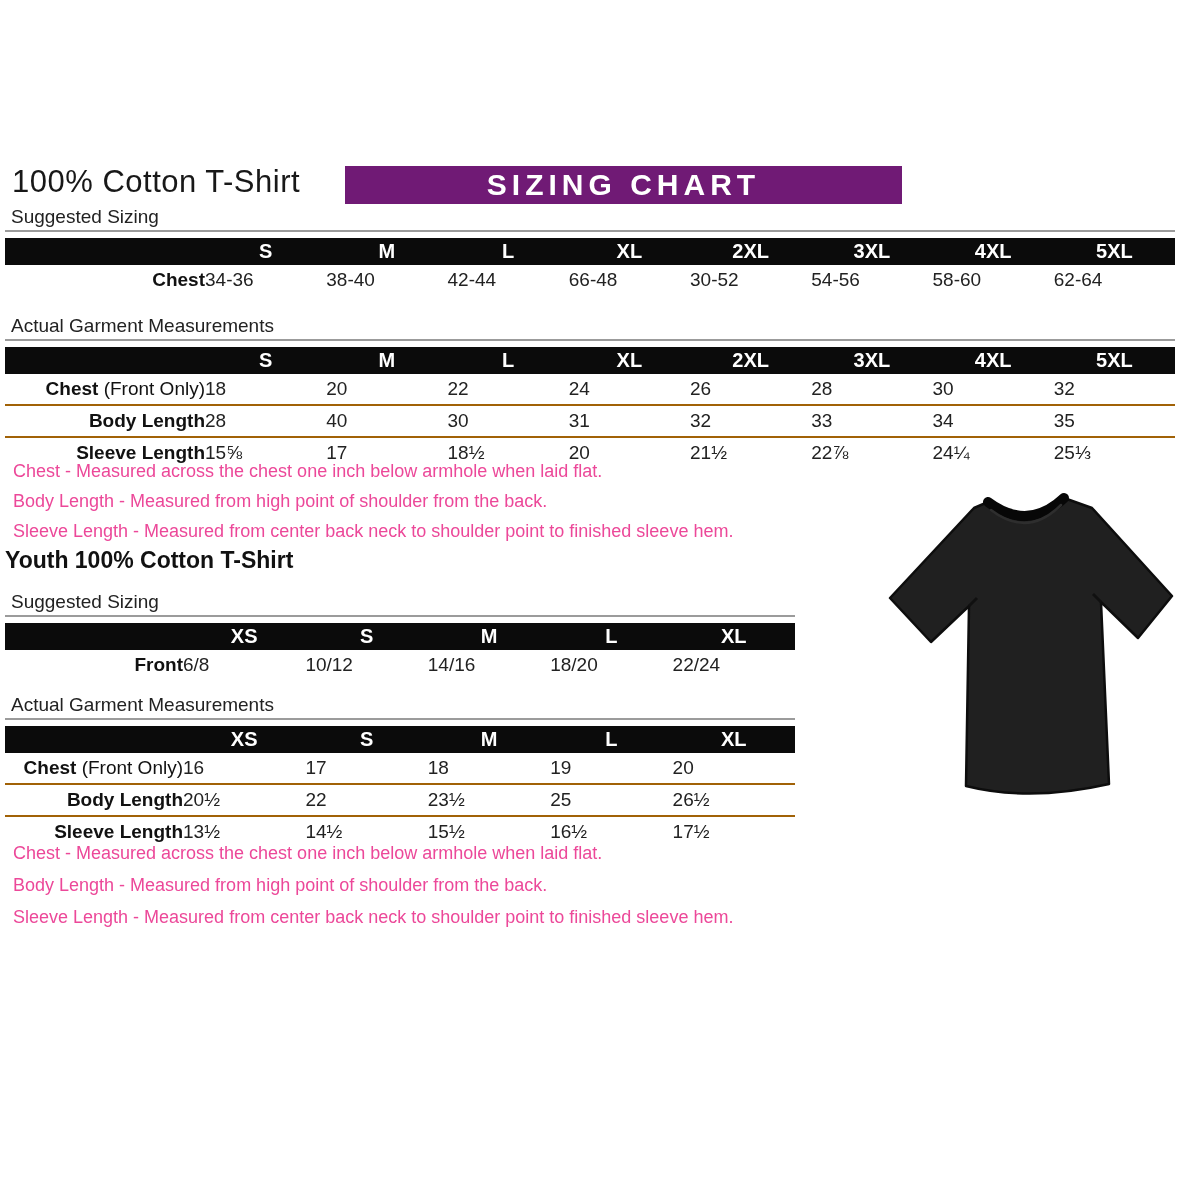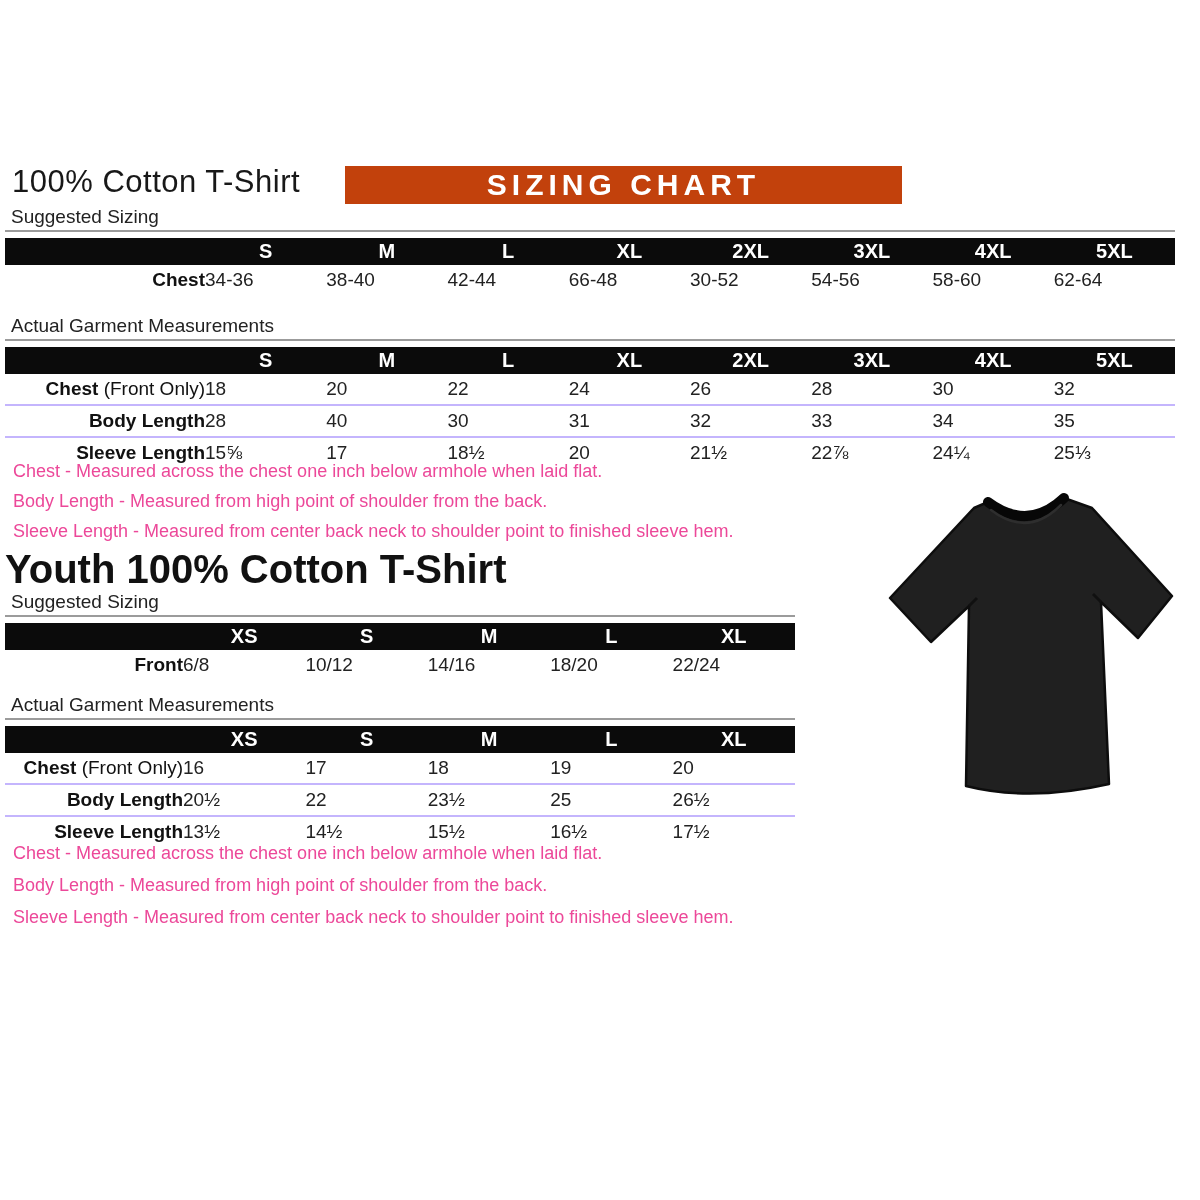--- a/index.html
+++ b/index.html
@@ -3,37 +3,37 @@
 <meta charset="utf-8">
 <style>
   html,body{margin:0;padding:0;background:#ffffff;}
   #canvas{
     position:relative;width:1200px;height:1200px;background:#ffffff;overflow:hidden;
     font-family:"Liberation Sans","DejaVu Sans",sans-serif;color:#1a1a1a;
   }
   .abs{position:absolute;}
   .page-title{font-size:31px;font-weight:normal;color:#181818;letter-spacing:0.5px;white-space:nowrap;}
   .banner{
-    background:#c2410c;color:#ffffff;text-align:center;
+    background:#701a75;color:#ffffff;text-align:center;
     font-weight:bold;font-size:30px;letter-spacing:5px;line-height:38px;height:38px;
   }
-  .youth-title{font-size:40px;font-weight:bold;color:#111;white-space:nowrap;}
+  .youth-title{font-size:23px;font-weight:bold;color:#111;white-space:nowrap;}
   .sect-label{font-size:19px;color:#222;padding-left:6px;margin-bottom:2px;white-space:nowrap;}
   .rule{height:2px;background:#9b9b9b;margin-bottom:6px;}
   table.sz{width:100%;border-collapse:collapse;table-layout:fixed;}
   table.sz th{
     background:#0b0b0b;color:#ffffff;font-weight:bold;font-size:20px;
     height:27px;text-align:center;padding:0;
   }
   table.sz td{font-size:19px;text-align:left;height:30px;padding:0;color:#222;}
   table.sz td.lbl{text-align:right;padding-left:9px;font-weight:bold;color:#111;white-space:nowrap;}
   table.sz td.lbl .lbl-rest{font-weight:normal;}
   table.sz.adult th:first-child, table.sz.adult td:first-child{width:200px;}
   table.sz.youth th:first-child, table.sz.youth td:first-child{width:178px;}
-  table.sz.bordered tbody tr + tr td{border-top:2px solid #c4b5fd;}
+  table.sz.bordered tbody tr + tr td{border-top:2px solid #a16207;}
   .notes div{font-size:18px;color:#ec4899;white-space:nowrap;}
   .notes.n1 div{margin-bottom:9px;}
   .notes.n2 div{margin-bottom:11px;}
 </style>
 </head>
 <body>
 
 <div id="canvas">
 
   <div class="abs page-title" style="left:12px;top:164px;">100% Cotton T-Shirt</div>

